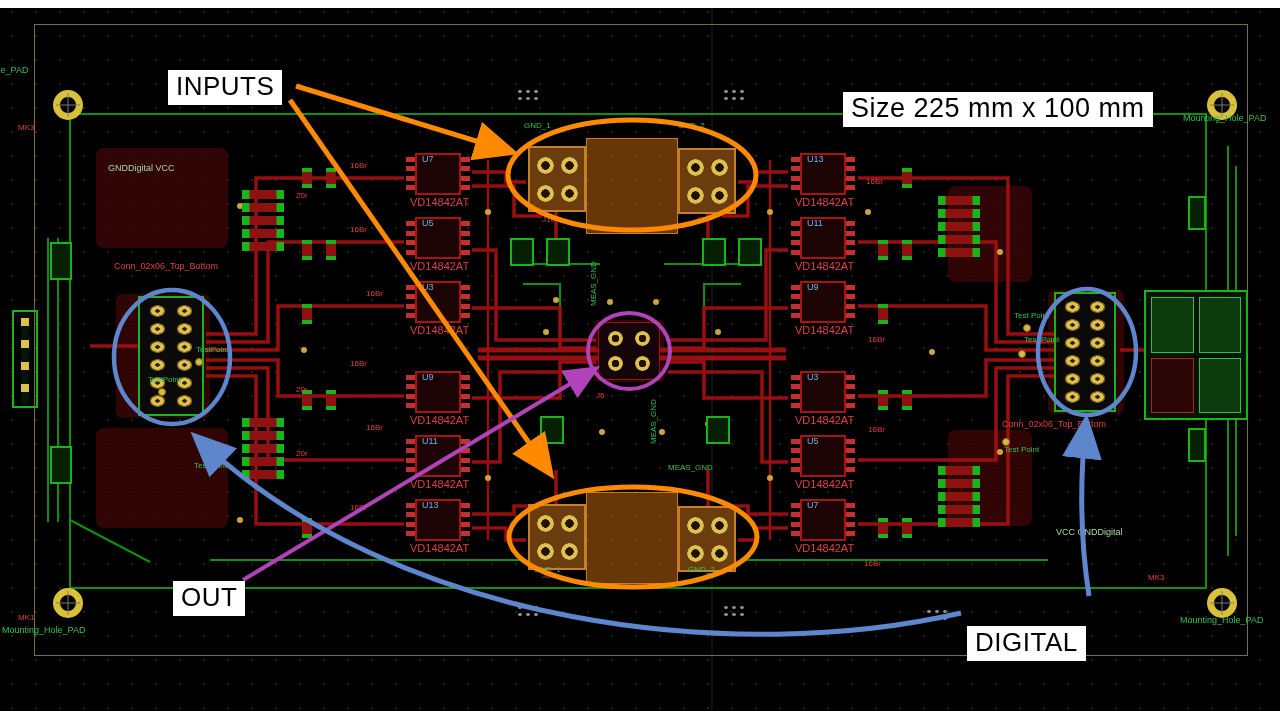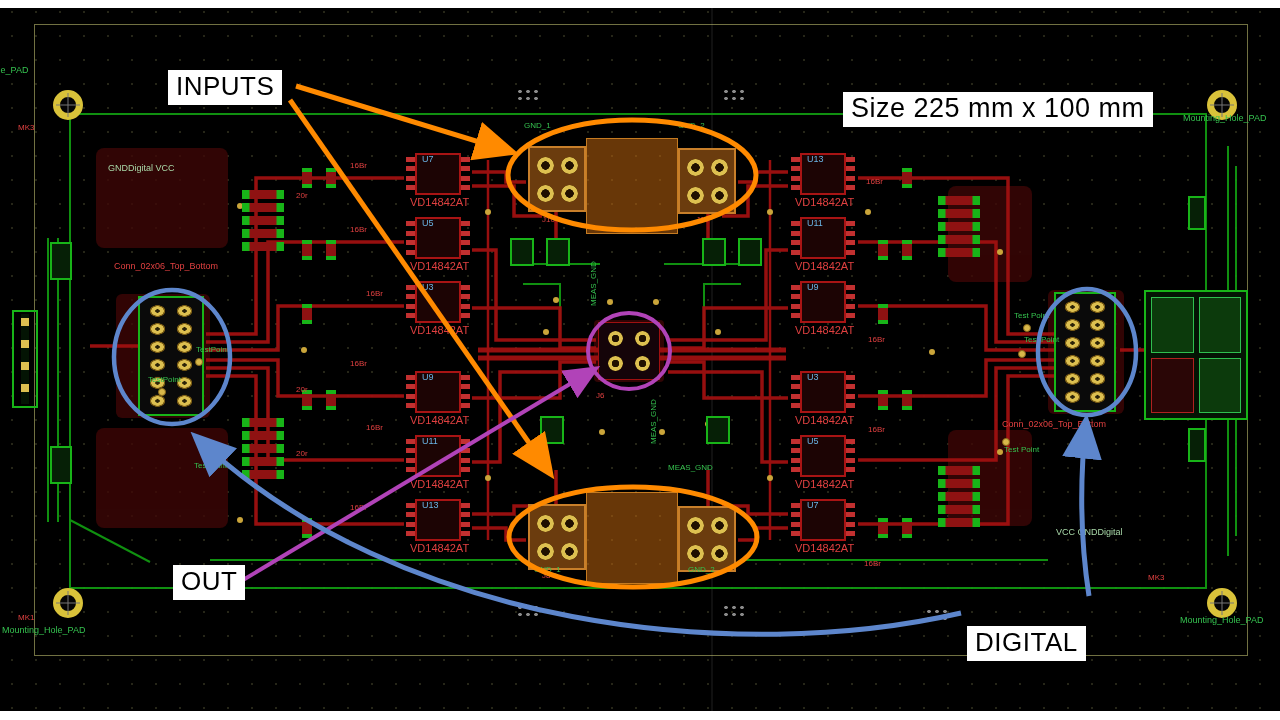--- a/index.html
+++ b/index.html
@@ -432,20 +432,20 @@
       <ellipse cx="1087" cy="352" rx="49" ry="63" fill="none" stroke="#5d86cc" stroke-width="4.5"></ellipse>
       <line x1="296" y1="86" x2="512" y2="152" stroke="#ff8a00" stroke-width="5" marker-end="url(#ah-o)"></line>
       <line x1="290" y1="100" x2="550" y2="473" stroke="#ff8a00" stroke-width="5" marker-end="url(#ah-o)"></line>
       <line x1="243" y1="580" x2="595" y2="369" stroke="#b143b8" stroke-width="4" marker-end="url(#ah-p)"></line>
       <path d="M961 613 C740 664 400 630 196 437" fill="none" stroke="#5d86cc" stroke-width="5" marker-end="url(#ah-b)"></path>
       <path d="M1089 596 C1081 544 1079 486 1086 421" fill="none" stroke="#5d86cc" stroke-width="5" marker-end="url(#ah-b)"></path>
     </svg>
 
     <div class="callout" style="left:168px;top:70px">INPUTS</div>
     <div class="callout" style="left:843px;top:92px;font-size:27px">Size 225 mm x 100 mm</div>
-    <div class="callout" style="left:173px;top:565px">OUT</div>
+    <div class="callout" style="left:173px;top:581px">OUT</div>
     <div class="callout" style="left:967px;top:626px">DIGITAL</div>
 
   </div>
 
   <div class="letterbox top"></div>
   <div class="letterbox bottom"></div>
 </div>
 
 </body></html>

